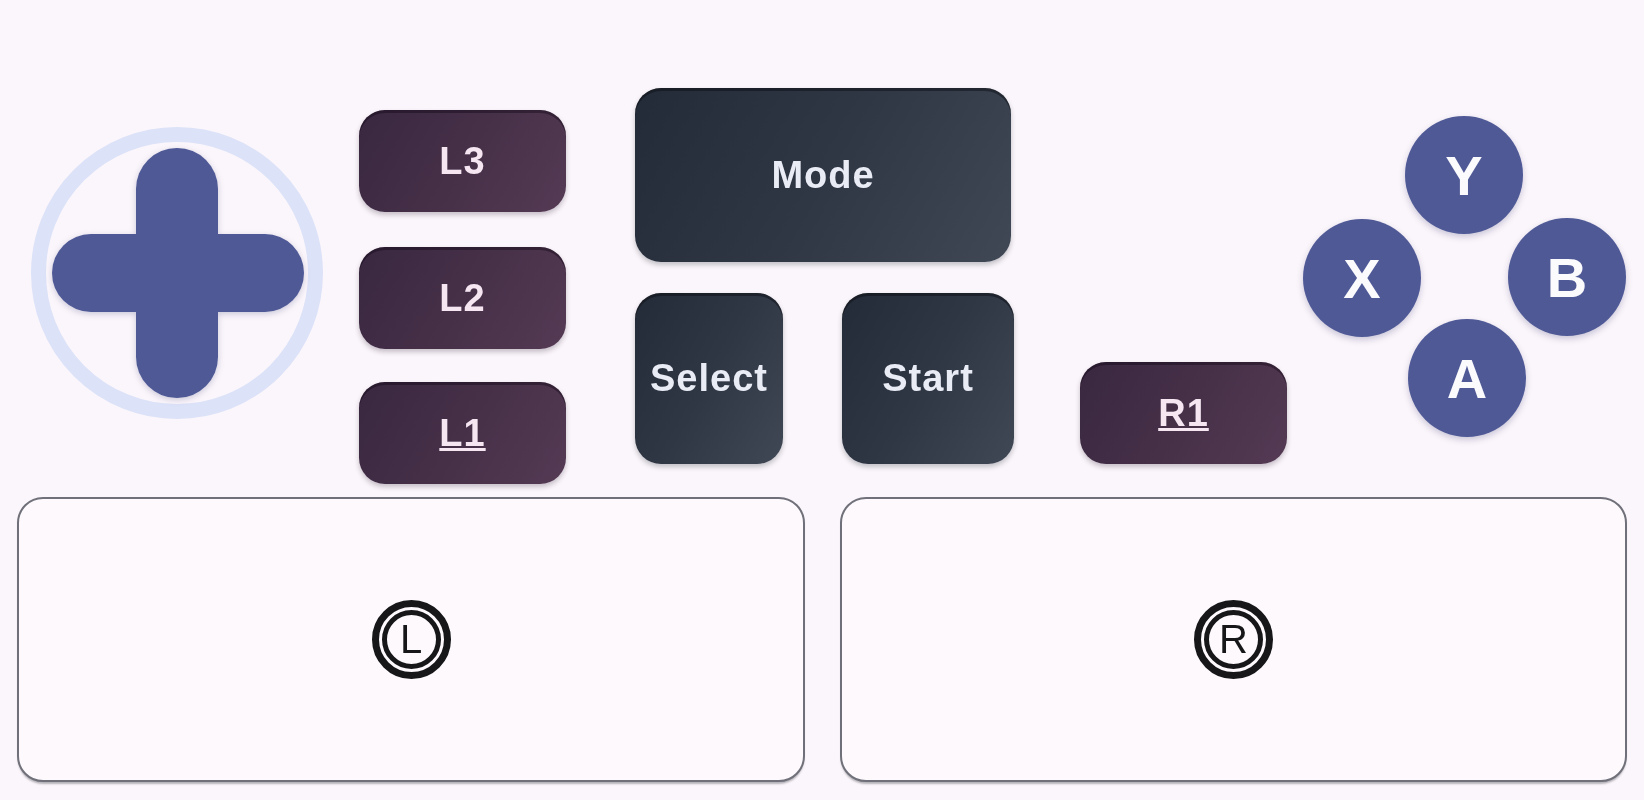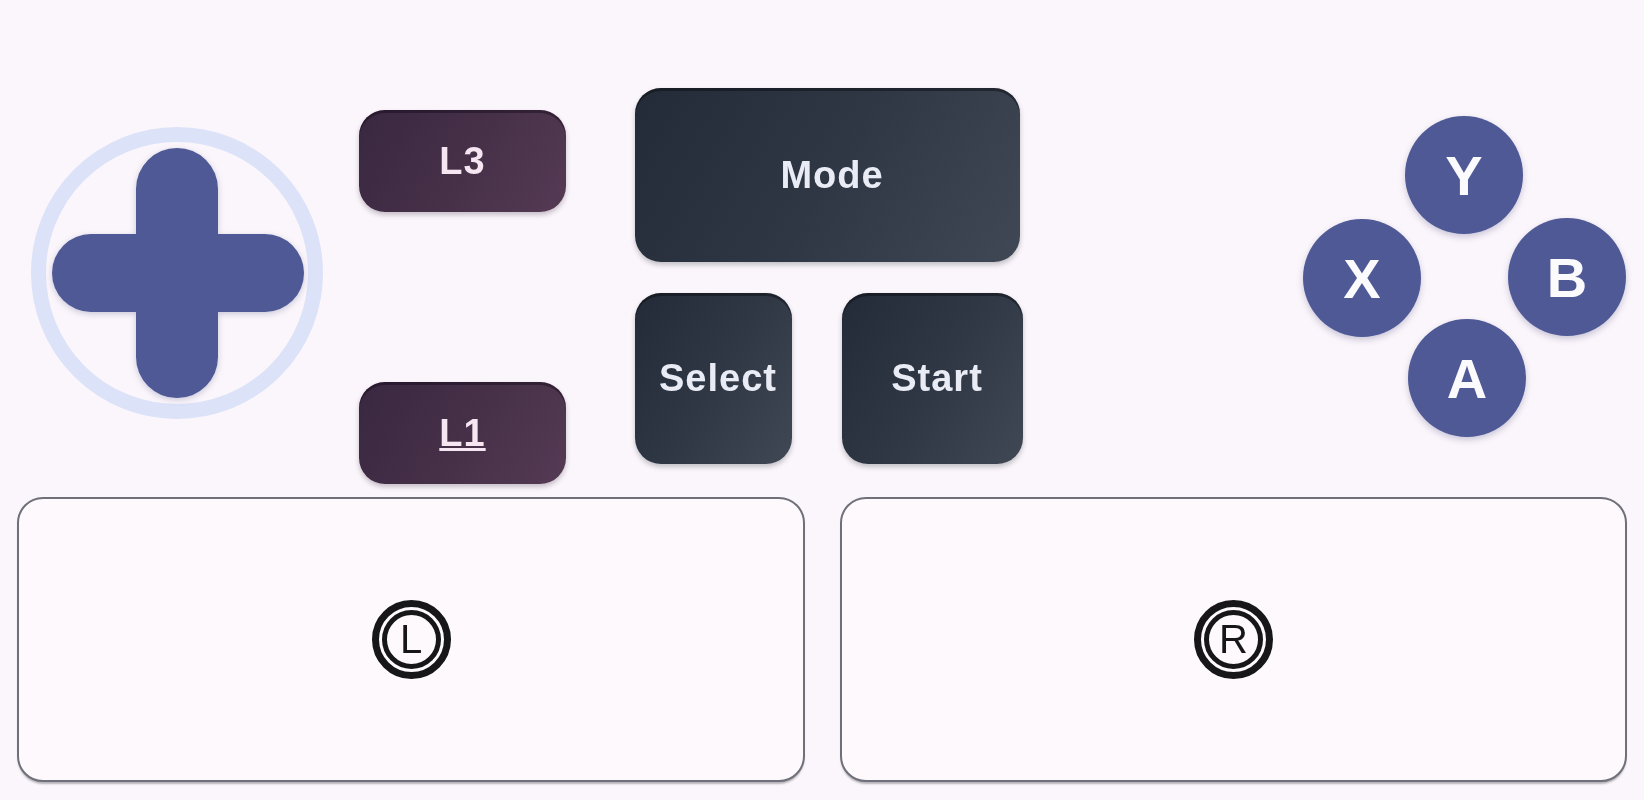--- a/index.html
+++ b/index.html
@@ -58,21 +58,20 @@
     background: linear-gradient(120deg, #392740 0%, #473149 55%, #553a54 100%);
     color: #f5e6f2;
     font-size: 38px;
     box-shadow: inset 0 3px 0 rgba(16,6,20,0.40), 0 3px 5px rgba(45,25,50,0.25);
   }
   .btn-slate {
     background: linear-gradient(120deg, #242b38 0%, #2f3644 50%, #404855 100%);
     color: #e9ecf5;
     font-size: 38px;
     box-shadow: inset 0 3px 0 rgba(8,10,16,0.45), 0 3px 5px rgba(25,30,45,0.25);
-    padding-left: 9px;
   }
   .trigger { left: 0; width: 207px; height: 102px; }
   .l-col { left: 359px; margin-top: 20px; }
   .r-col { left: 1080px; }
   .row-1 { top: 90px; }
   .row-2 { top: 227px; }
   .row-3 { top: 362px; text-decoration: underline; }
 
   .btn-mode   { left: 635px; top: 88px;  width: 376px; height: 174px; }
   .btn-select { left: 635px; top: 293px; width: 148px; height: 171px; }
@@ -142,26 +141,28 @@
 
 <div id="stage">
 
   <div class="dpad-ring"></div>
   <div class="dpad">
     <div class="dpad-v"></div>
     <div class="dpad-h"></div>
   </div>
 
   <div class="btn btn-plum trigger l-col row-1">L3</div>
+  <div class="btn btn-plum trigger l-col row-2">L2</div>
   <div class="btn btn-plum trigger l-col row-3">L1</div>
 
   <div class="btn btn-slate btn-mode">Mode</div>
   <div class="btn btn-slate btn-select">Select</div>
   <div class="btn btn-slate btn-start">Start</div>
 
+  <div class="btn btn-plum trigger r-col row-3">R1</div>
 
   <div class="face-btn face-top">Y</div>
   <div class="face-btn face-left">X</div>
   <div class="face-btn face-right">B</div>
   <div class="face-btn face-bottom">A</div>
 
   <div class="stick-zone zone-left">
     <div class="stick-badge">
       <div class="stick-badge-inner">L</div>
     </div>

